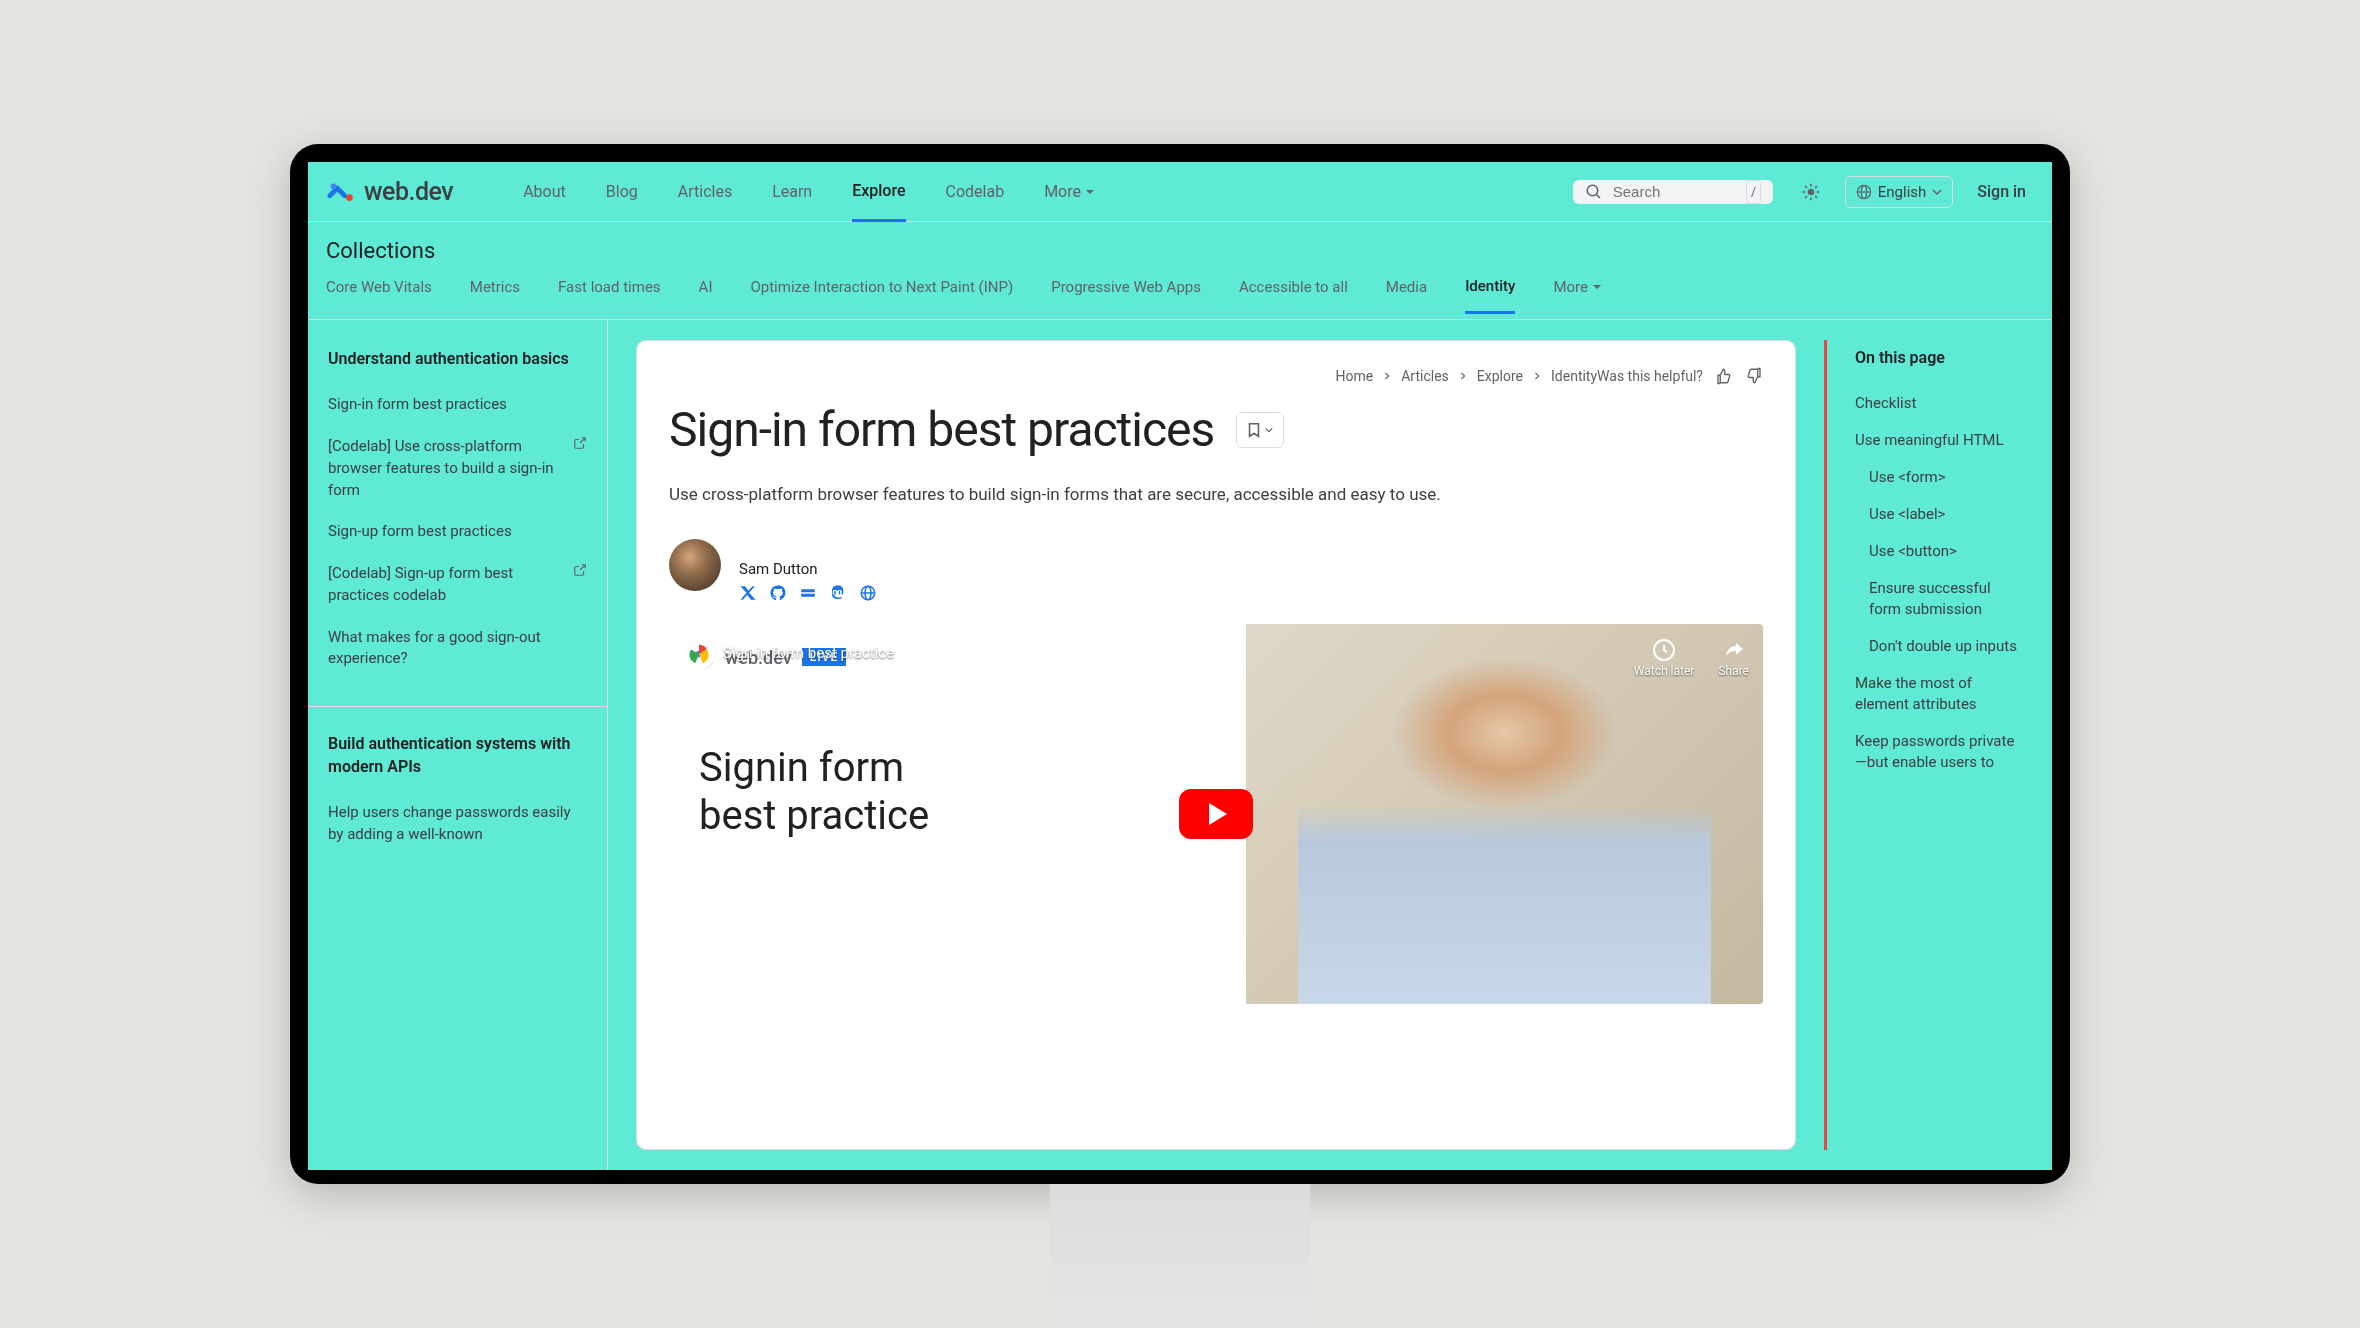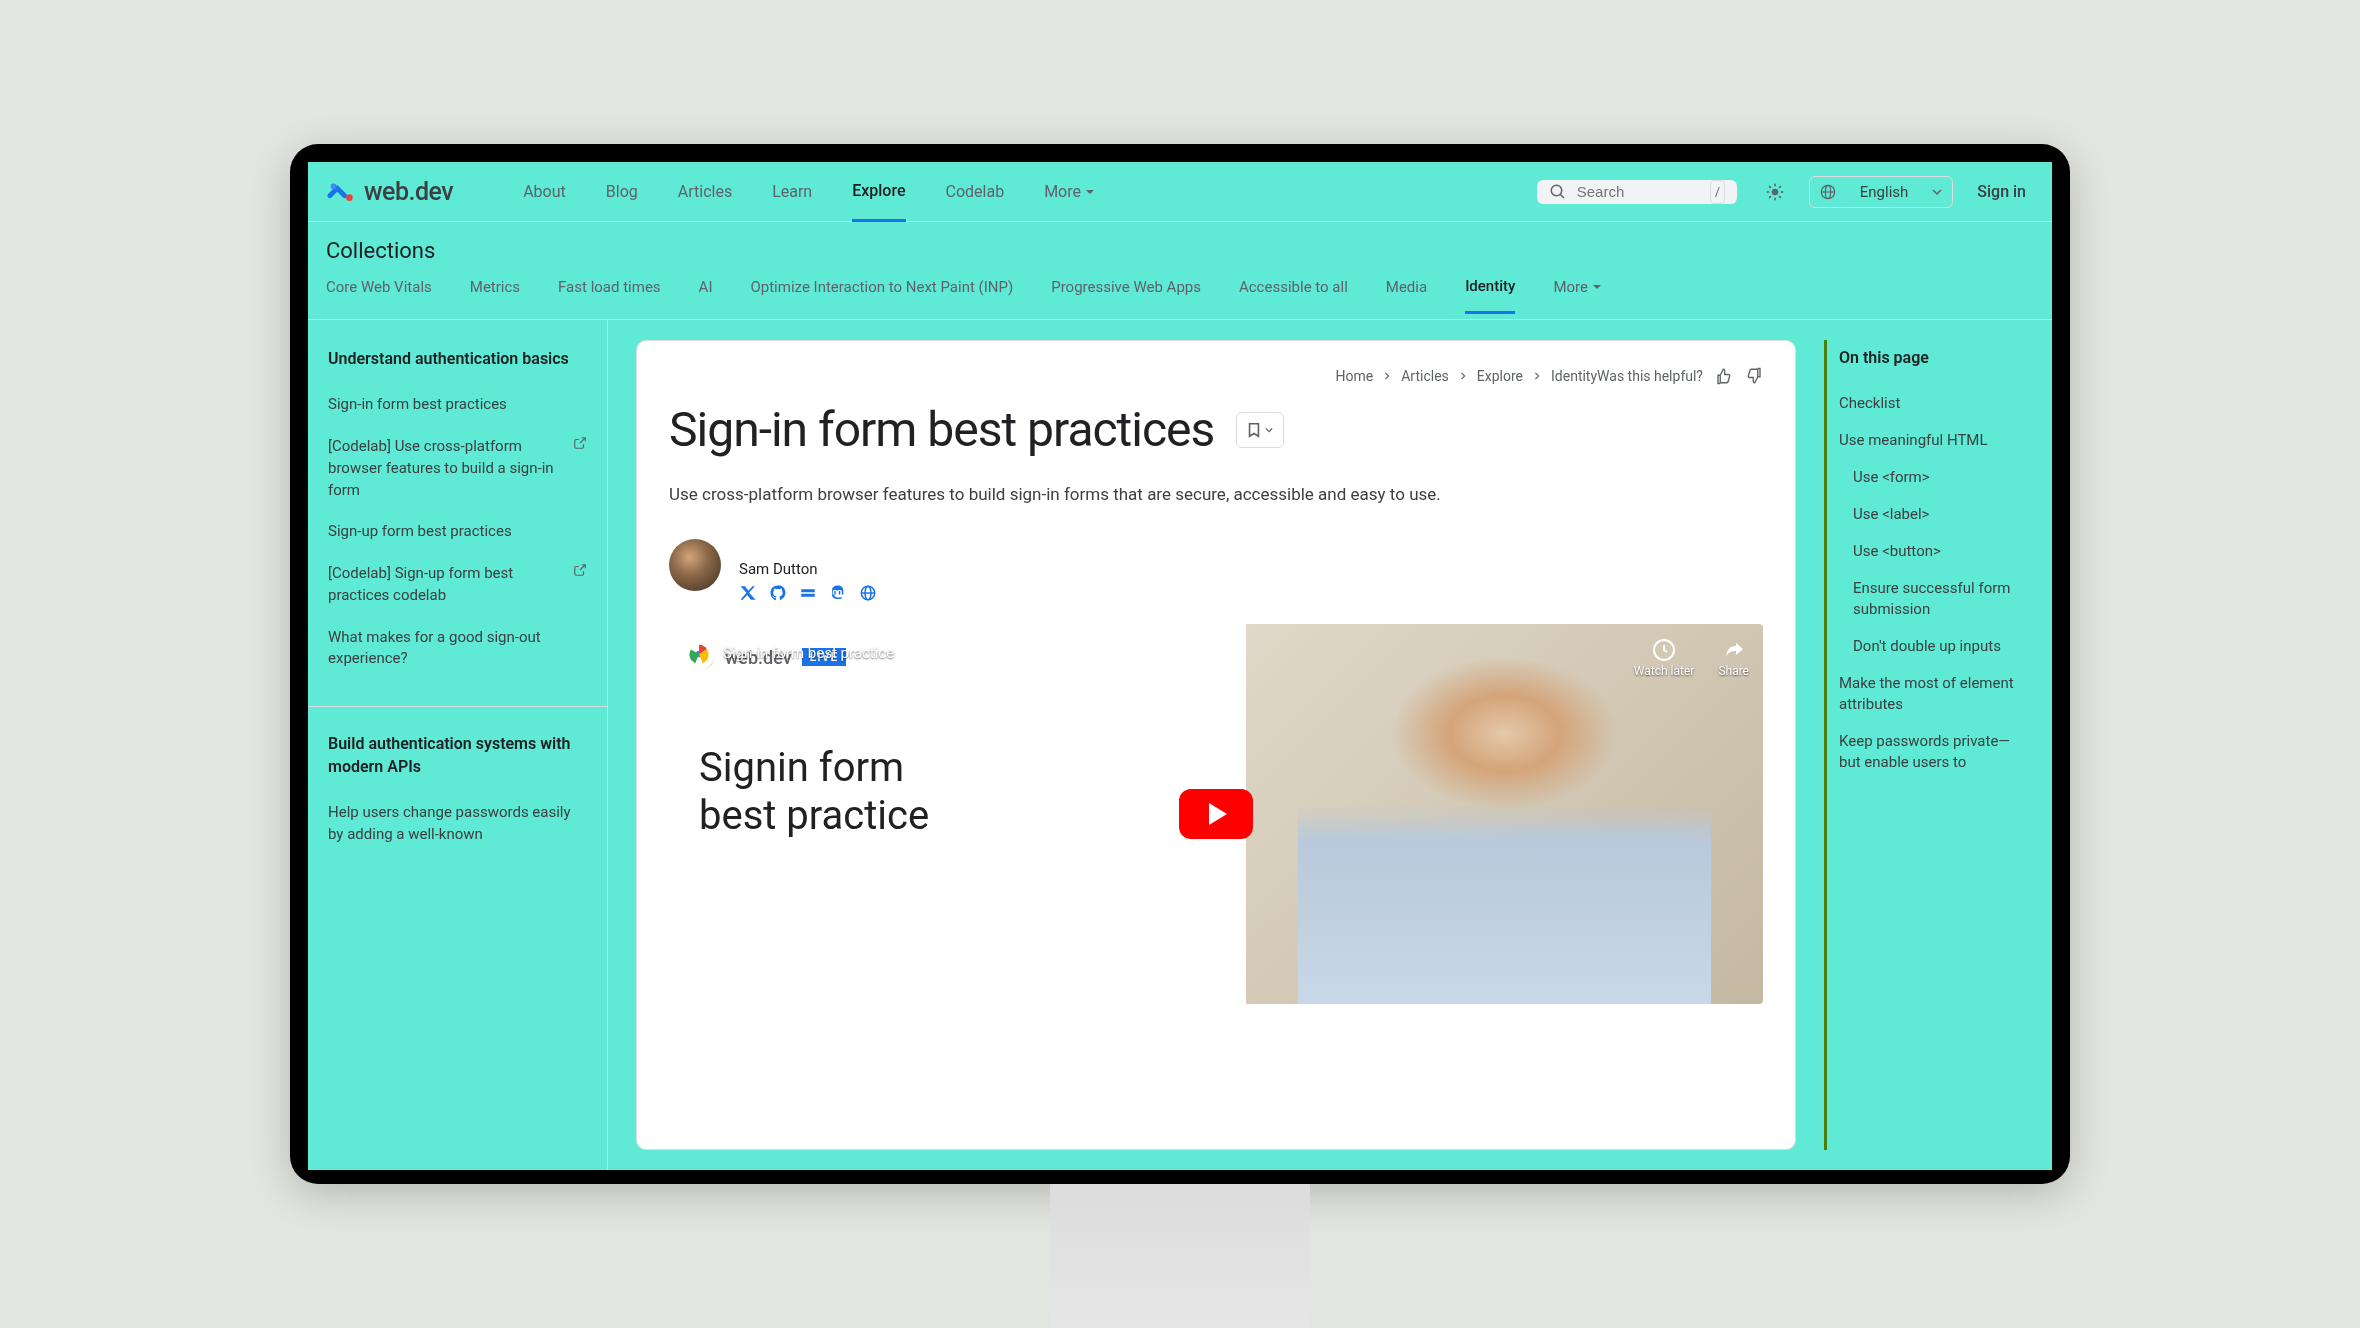--- a/index.html
+++ b/index.html
@@ -122,21 +122,21 @@
   height: 36px;
   display:flex;
   align-items:center;
   justify-content:center;
   cursor: pointer;
   color: #5f6368;
 }
 .lang-select {
   display: flex;
   align-items: center;
-  gap: 24px;
+  gap: 6px;
   border: 1px solid #dadce0;
   border-radius: 6px;
   padding: 6px 10px;
   font-size: 15px;
   color: #3c4043;
   cursor: pointer;
 }
 .signin {
   font-size: 16px;
   color: #3c4043;
@@ -414,22 +414,22 @@
   top: 20px;
   left: 54px;
   color:#fff;
   font-size: 15px;
   text-shadow: 0 1px 2px rgba(0,0,0,0.6);
 }
 
 
 .toc {
   width: 200px;
-  padding: 8px 0 0 12px;
-  border-left: 3px solid #4d7c0f;
+  padding: 8px 0 0 28px;
+  border-left: 3px solid #ef4444;
 }
 .toc-title {
   font-size: 16px;
   font-weight: 600;
   color: #202124;
   margin-bottom: 18px;
 }
 .toc-item {
   font-size: 15px;
   color: #3c4043;

